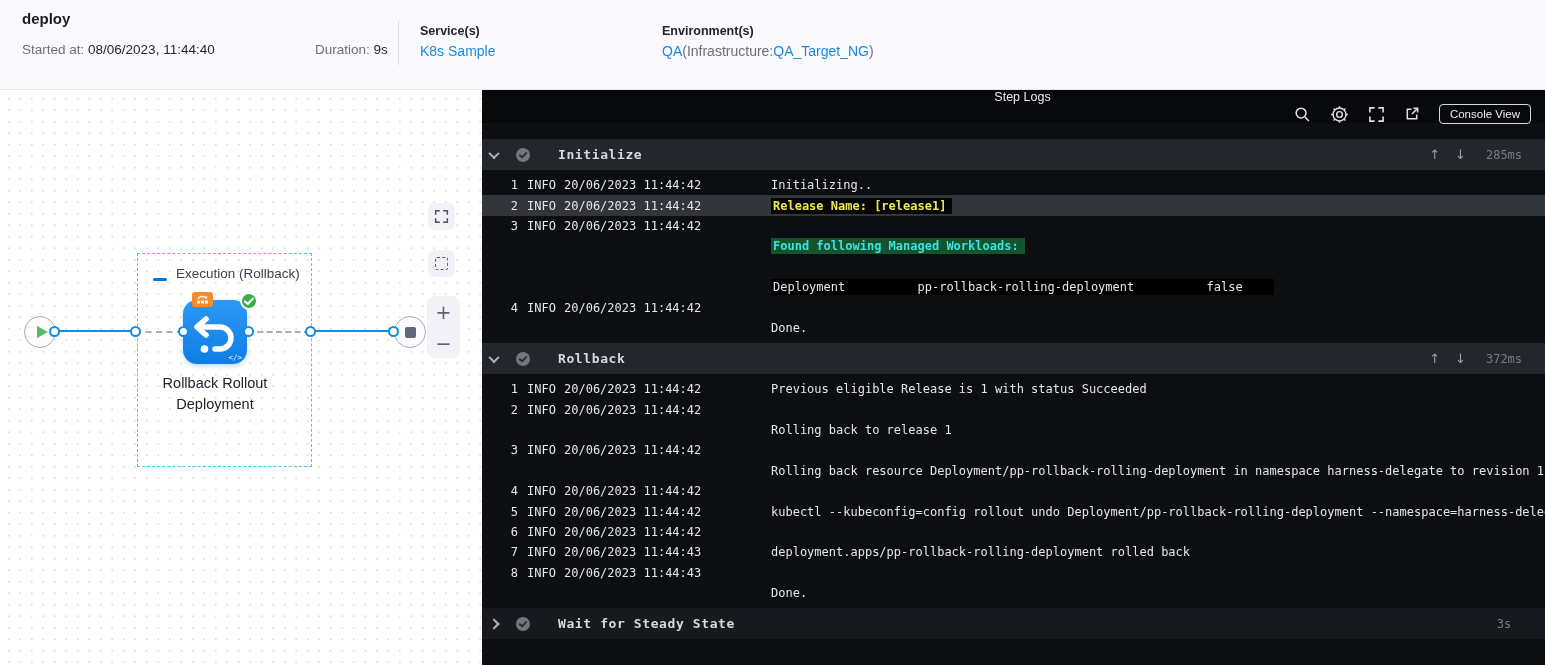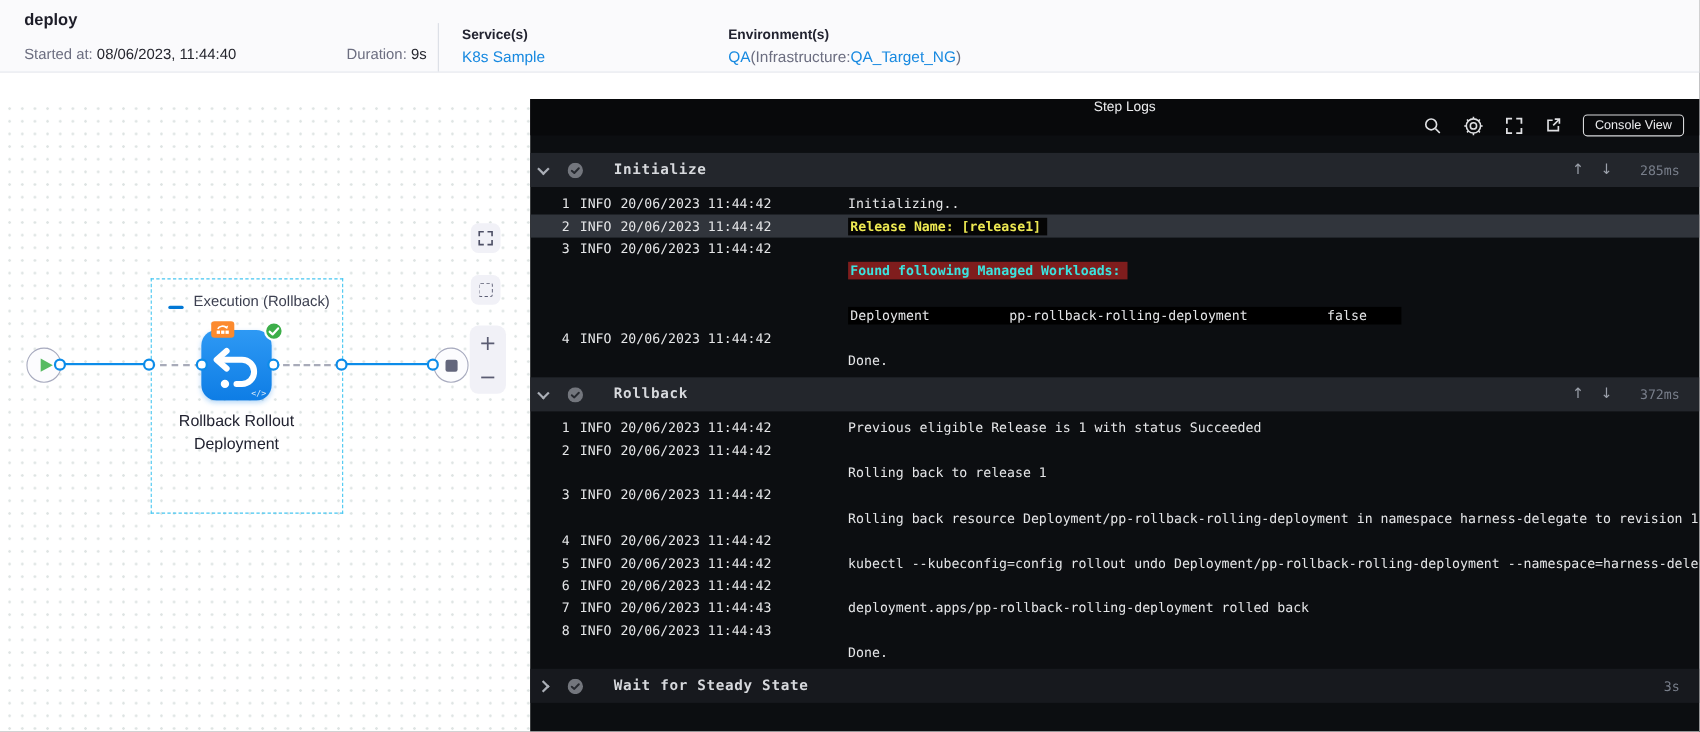--- a/index.html
+++ b/index.html
@@ -1,20 +1,20 @@
 <!DOCTYPE html>
 <html><head>
 <meta charset="utf-8">
 <style>
   * { box-sizing: border-box; margin: 0; padding: 0; }
   html,body { width:1545px; height:665px; font-family:"Liberation Sans", sans-serif; }
   .app { position:relative; width:1545px; height:665px; overflow:hidden; background:#fff; }
 
   
-  .topbar { position:relative; width:100%; height:66px; background:#FAFAFC; border-bottom:1px solid #E4E7ED; }
+  .topbar { position:relative; width:100%; height:90px; background:#FAFAFC; border-bottom:1px solid #E4E7ED; }
   .tb-title { position:absolute; left:22px; top:10px; font-size:15px; font-weight:bold; color:#1D1D28; }
   .tb-row { position:absolute; left:22px; top:42px; font-size:13.5px; color:#6C6E80; }
   .tb-row b { color:#25262E; font-weight:normal; }
   .tb-duration { position:absolute; left:315px; top:42px; font-size:13.5px; color:#6C6E80; }
   .tb-duration b { color:#25262E; font-weight:normal; }
   .tb-divider { position:absolute; left:398px; top:21px; width:1px; height:44px; background:#DADDE5; }
   .tb-block { position:absolute; top:24px; }
   .tb-block.svc { left:420px; } .tb-block.env { left:662px; }
   .tb-block .lbl { font-size:12.5px; font-weight:bold; color:#222330; }
   .tb-block .val { margin-top:5px; font-size:14px; }
@@ -81,32 +81,32 @@
   .sec-head { height:31px; display:flex; align-items:center; padding:0 18px 0 8px; cursor:pointer; margin-top:2px; }
   .sec-head.expanded { background:#23262C; }
   .sec-head.collapsed { background:#17191E; }
   .chev { width:8px; height:8px; border-right:2px solid #ABAFB7; border-bottom:2px solid #ABAFB7; }
   .chev.down  { transform:rotate(45deg) translate(-1px,-1px); }
   .chev.right { transform:rotate(-45deg); }
   .okicon { margin-left:18px; display:flex; }
   .sec-title { margin-left:28px; font-size:13px; font-weight:bold; letter-spacing:.6px; color:#D7D9DD; }
   .sec-right { margin-left:auto; display:flex; align-items:center; gap:15px; }
   .arr { color:#9CA1AB; font-size:13px; cursor:pointer; font-family:"DejaVu Sans",sans-serif; }
-  .dur { min-width:46px; text-align:right; color:#787E8A; font-size:12px; }
+  .dur { min-width:46px; text-align:center; color:#787E8A; font-size:12px; }
 
   .rows { padding:5px 0 3px 0; }
   .lrow { height:20.4px; display:flex; align-items:center; overflow:hidden; white-space:pre;
     font-size:12px; color:#E5E6E8; }
   .lrow.hl { background:#31353C; }
   .ln   { width:36px; text-align:right; flex:none; }
   .lvl  { width:30px; margin-left:9px; flex:none; }
   .ts   { width:138px; margin-left:7px; flex:none; }
   .msg  { margin-left:69px; white-space:pre; flex:none; }
   .msg.yellow { color:#EDE852; font-weight:bold; background:#050505; padding:1px 6px 1px 2px; }
-  .msg.cyan   { color:#3BE3DF; font-weight:bold; background:#7f1d1d; padding:1px 6px 1px 2px; }
+  .msg.cyan   { color:#3BE3DF; font-weight:bold; background:#14532d; padding:1px 6px 1px 2px; }
   .msg.thead  { font-weight:bold; background:#000; padding:1px 2px; }
   .msg.trow   { background:#000; padding:1px 2px; }
 </style>
 </head>
 <body>
 
 <div class="app">
 
   <header class="topbar">
     <div class="tb-title">deploy</div>

